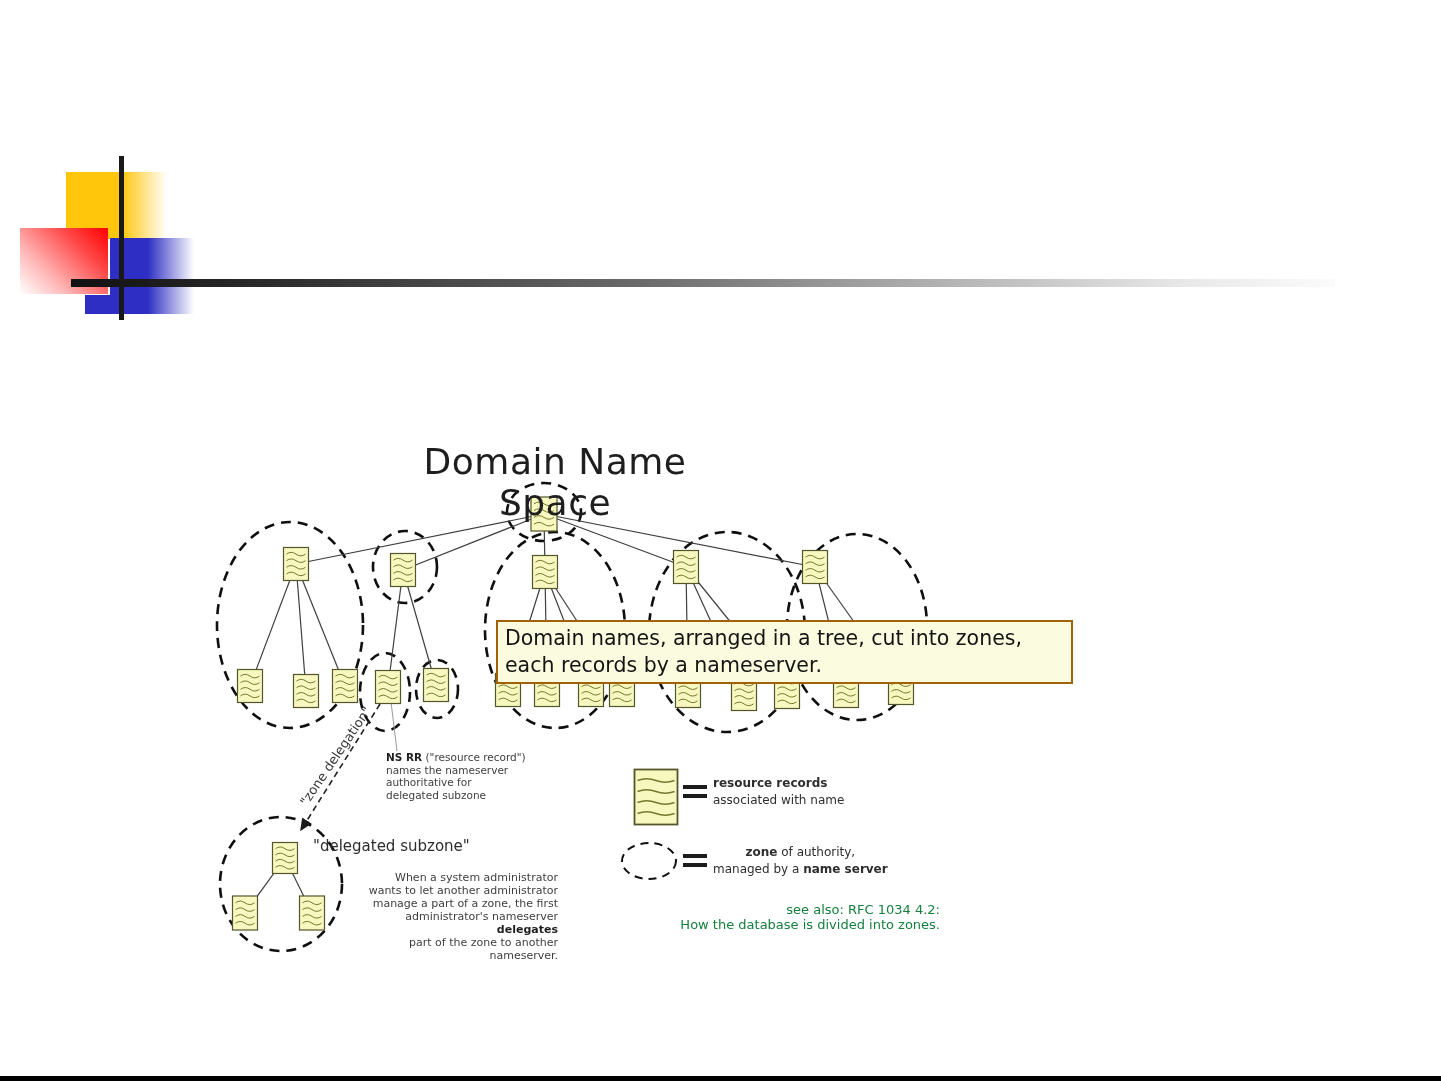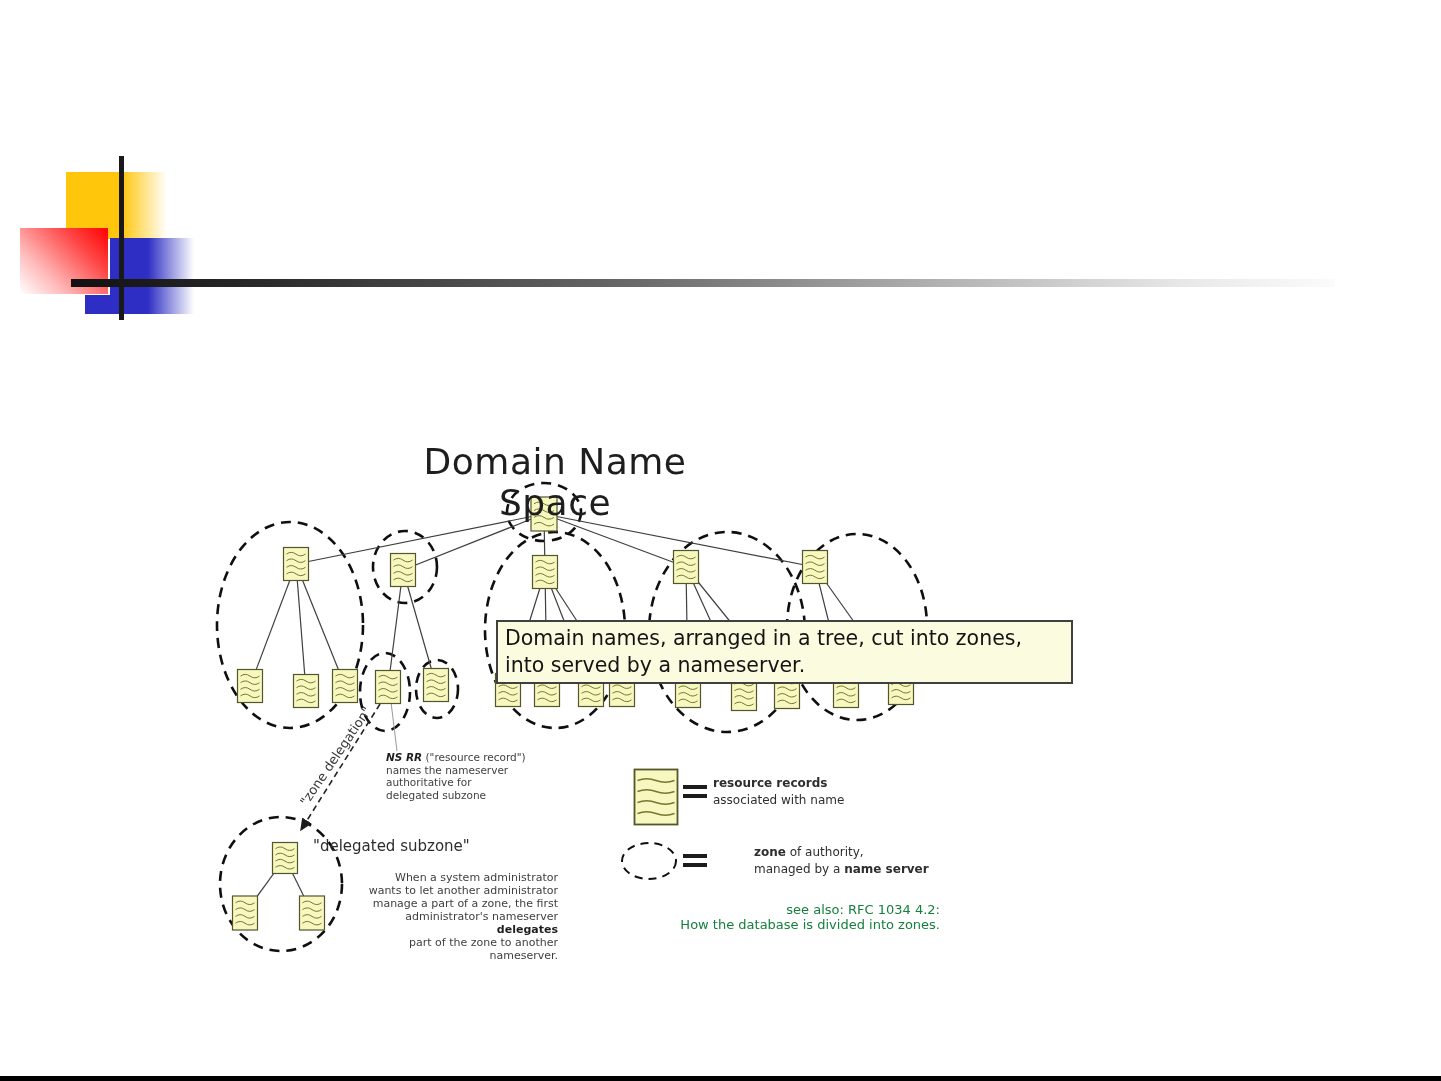--- a/index.html
+++ b/index.html
@@ -18,37 +18,37 @@
   .deco-blue2{left:85px;top:295px;width:26px;height:19px;z-index:3;background:var(--c-blue,#2e2ec4);}
   .deco-hline{left:71px;top:279px;width:1264px;height:8px;z-index:4;
     background:linear-gradient(to right,#111 0%,#2a2a2a 15%,#6a6a6a 45%,#b5b5b5 70%,#e8e8e8 88%,#fbfbfb 100%);}
   .deco-vline{left:119px;top:156px;width:5px;height:164px;z-index:5;background:#191919;}
   .bottom-line{left:0;top:1076px;width:1441px;height:5px;background:#000;z-index:5;}
   
   #diagram-svg{left:0;top:0;z-index:6;}
   .diagram-title{left:390px;top:441px;width:330px;text-align:center;font-size:36px;
     color:#1e1e1e;letter-spacing:0.5px;z-index:7;}
   .tooltip{left:496px;top:620px;width:560px;height:55px;z-index:9;
-    background:var(--c-tooltip,#fbfbdf);border:2px solid #404040;
+    background:var(--c-tooltip,#fbfbdf);border:2px solid #a16207;
     padding:3px 6px 2px 7px;font-size:20.5px;line-height:27px;color:#141414;white-space:nowrap;}
   
   .zone-deleg-label{left:297px;top:800px;transform:rotate(-56deg);transform-origin:0 0;
     font-size:13px;color:#3a3a3a;white-space:nowrap;z-index:7;}
   .nsrr{left:386px;top:751px;width:170px;font-size:10.5px;line-height:12.5px;color:#3f3f3f;z-index:7;}
-  .nsrr b{color:#1f1f1f;font-style:italic;}
+  .nsrr b{color:#1f1f1f;}
   .deleg-label{left:313px;top:837px;font-size:15px;color:#2c2c2c;white-space:nowrap;z-index:7;}
   .admin-para{left:358px;top:871px;width:200px;font-size:11px;line-height:13px;color:#3f3f3f;z-index:7;text-align:right;}
   .admin-para b{color:#1f1f1f;}
   
   .equals{width:24px;height:5px;border-top:4px solid #1c1c1c;border-bottom:4px solid #1c1c1c;z-index:7;}
   .eq-rr{left:683px;top:785px;}
   .eq-zone{left:683px;top:854px;}
   .legend-text{font-size:12px;line-height:17px;color:#2e2e2e;white-space:nowrap;z-index:7;}
   .lt-rr{left:713px;top:775px;}
-  .lt-zone{left:754px;top:844px;}
+  .lt-zone{left:713px;top:844px;text-align:center;}
   .see-also{left:630px;top:902px;width:310px;text-align:right;font-size:13px;line-height:15px;color:#15803d;z-index:7;}
 </style>
 </head>
 <body>
 
 <div class="abs deco-yellow"></div>
 <div class="abs deco-red"></div>
 <div class="abs deco-blue"></div>
 <div class="abs deco-blue2"></div>
 <div class="abs deco-hline"></div>
@@ -213,21 +213,21 @@
     <path d="M 637.5 780.5 q 9.25 -3.5 18.5 0 t 18.5 0" fill="none" stroke="#77772f" stroke-width="1.4"></path>
     <path d="M 637.5 791.5 q 9.25 -3.5 18.5 0 t 18.5 0" fill="none" stroke="#77772f" stroke-width="1.4"></path>
     <path d="M 637.5 802.5 q 9.25 -3.5 18.5 0 t 18.5 0" fill="none" stroke="#77772f" stroke-width="1.4"></path>
     <path d="M 637.5 813.5 q 9.25 -3.5 18.5 0 t 18.5 0" fill="none" stroke="#77772f" stroke-width="1.4"></path>
   </svg>
 
 <div class="abs diagram-title">Domain Name Space</div>
 
 <div class="abs tooltip">
   <div>Domain names, arranged in a tree, cut into zones,</div>
-  <div>into served by a nameserver.</div>
+  <div>each records by a nameserver.</div>
 </div>
 
 <div class="abs zone-deleg-label">"zone delegation"</div>
 
 <div class="abs nsrr">
   <div>
     <b>NS RR</b><span> ("resource record")</span>
   </div>
   <div>names the nameserver</div>
   <div>authoritative for</div>

